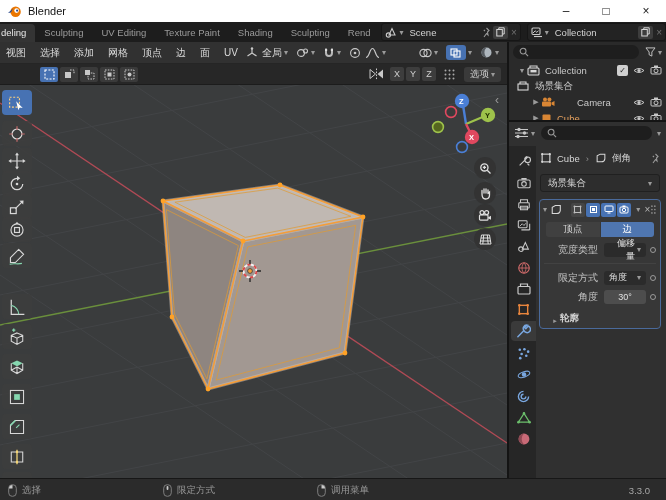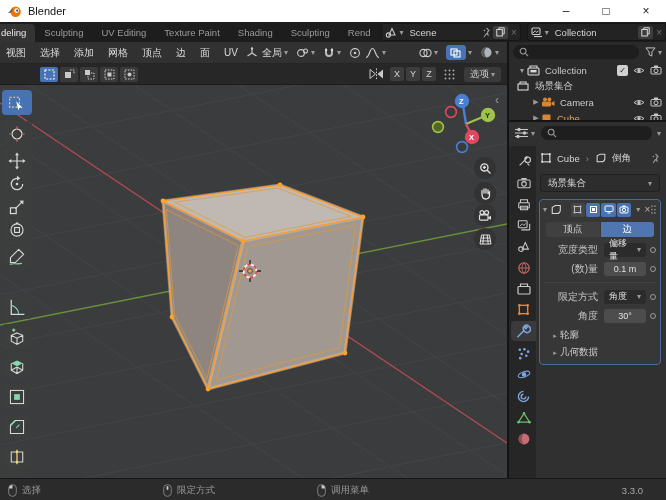--- a/index.html
+++ b/index.html
@@ -58,25 +58,25 @@
   .mtoggle{width:15px;height:14px;border-radius:2px;background:#454545;display:flex;align-items:center;justify-content:center;margin-left:1px;}
   .mtoggle.on{background:#4772b3;}
   .seg{display:flex;height:15px;margin:3px 6px 5px 6px;}
   .seg div{flex:1;display:flex;align-items:center;justify-content:center;font-size:9.5px;color:#d8d8d8;background:#404040;}
   .seg .l{border-radius:3px 0 0 3px;margin-right:1px;}
   .seg .r{border-radius:0 3px 3px 0;}
   .seg .on{background:#4f76b0;color:#fff;}
   .prow{display:flex;align-items:center;height:15px;margin:4px 4px 4px 2px;}
   .prow .lab{flex:0 0 56px;text-align:right;padding-right:6px;color:#c3c3c3;font-size:10px;white-space:nowrap;}
   .fld{flex:1;height:14px;border-radius:3px;display:flex;align-items:center;justify-content:center;font-size:9px;color:#e0e0e0;}
-  .fld.drop{background:#2b2b2b;justify-content:space-between;padding:0 5px;}
+  .fld.drop{background:#2b2b2b;justify-content:space-between;padding:0 5px;text-align:right;}
   .fld.val{background:#4d4d4d;}
   .kdot{width:4px;height:4px;border:1px solid #9a9a9a;border-radius:50%;margin-left:4px;}
   .sep{height:1px;background:#424242;margin:6px 4px;}
-  .subp{display:flex;align-items:center;height:17px;color:#d2d2d2;font-size:9.5px;padding-left:10px;}
+  .subp{display:flex;align-items:flex-end;height:17px;color:#d2d2d2;font-size:9.5px;padding-left:10px;font-weight:bold;}
   
   .statusbar{left:0;top:478px;width:666px;height:22px;background:#2b2b2b;border-top:1px solid #171717;display:flex;align-items:center;color:#989898;font-size:9.5px;}
   .hint{display:flex;align-items:center;}
   .hint span{margin-left:5px;}
   .vsep{left:507px;top:42px;width:2px;height:436px;background:#141414;}
   .hsep{left:509px;top:120px;width:157px;height:2px;background:#141414;}
 </style>
 </head>
 <body>
 
@@ -526,21 +526,21 @@
     </div>
 
     <div class="orow" style="padding-left:22px">
       <span class="tri">▶</span>
       <svg width="14" height="10" viewBox="0 0 14 10">
         <circle cx="4" cy="2.4" r="2" fill="#d98634"></circle>
           <circle cx="8.4" cy="2.4" r="2" fill="#d98634"></circle>
           <rect x="1" y="4.4" width="9" height="5" rx="1" fill="#d98634"></rect>
           <path d="M10.5,5.4 L13.5,4 V9 L10.5,7.6" fill="#d98634"></path>
       </svg>
-      <span style="margin-left:5px">Camera</span>
+      <span style="margin-left:22px">Camera</span>
       <span class="oicons">
         <svg width="12" height="9" viewBox="0 0 12 9">
             <path d="M1,4.5 Q6,0.5 11,4.5 Q6,8.5 1,4.5 Z" stroke="#c8c8c8" fill="none"></path>
             <circle cx="6" cy="4.5" r="1.6" fill="#c8c8c8"></circle>
           </svg>
         <svg width="12" height="10" viewBox="0 0 12 10">
             <rect x="1" y="2.5" width="10" height="6.5" rx="1" fill="none" stroke="#c8c8c8"></rect>
             <circle cx="6" cy="5.8" r="2" fill="none" stroke="#c8c8c8"></circle>
             <rect x="4" y="0.5" width="4" height="2" fill="#c8c8c8"></rect>
           </svg>
@@ -764,25 +764,20 @@
 
         <div class="prow">
           <span class="lab">宽度类型</span>
           <span class="fld drop">
             <span>偏移量</span>
             <span class="ddv">▾</span>
           </span>
           <span class="kdot"></span>
         </div>
 
-        <div class="prow">
-          <span class="lab">(数)量</span>
-          <span class="fld val">0.1 m</span>
-          <span class="kdot"></span>
-        </div>
 
 
         <div class="sep"></div>
 
         <div class="prow">
           <span class="lab">限定方式</span>
           <span class="fld drop">
             <span>角度</span>
             <span class="ddv">▾</span>
           </span>
@@ -792,24 +787,20 @@
         <div class="prow">
           <span class="lab">角度</span>
           <span class="fld val">30°</span>
           <span class="kdot"></span>
         </div>
 
         <div class="subp">
           <span class="tri">▸</span>
           <span>轮廓</span>
         </div>
-        <div class="subp">
-          <span class="tri">▸</span>
-          <span>几何数据</span>
-        </div>
       </div>
     </div>
   </div>
 
   <div class="abs vsep"></div>
   <div class="abs hsep"></div>
 
   <div class="abs statusbar">
     <span class="hint" style="margin-left:8px">
       <svg width="9" height="13" viewBox="0 0 9 13">
@@ -825,16 +816,16 @@
       </svg>
       <span>限定方式</span>
     </span>
     <span class="hint" style="margin-left:102px">
       <svg width="9" height="13" viewBox="0 0 9 13">
         <rect x="0.7" y="0.7" width="7.6" height="11.6" rx="3.5" fill="#2e2e2e" stroke="#7e7e7e"></rect>
         <path d="M8,4.5 V4 A3.5,3.5 0 0 0 4.5,1 V4.5 Z" fill="#c9c9c9"></path>
       </svg>
       <span>调用菜单</span>
     </span>
-    <span style="margin-left:auto;margin-right:23px;color:#a8a8a8">3.3.0</span>
+    <span style="margin-left:auto;margin-right:16px;color:#a8a8a8">3.3.0</span>
   </div>
 
 </div>
 
 </body></html>

